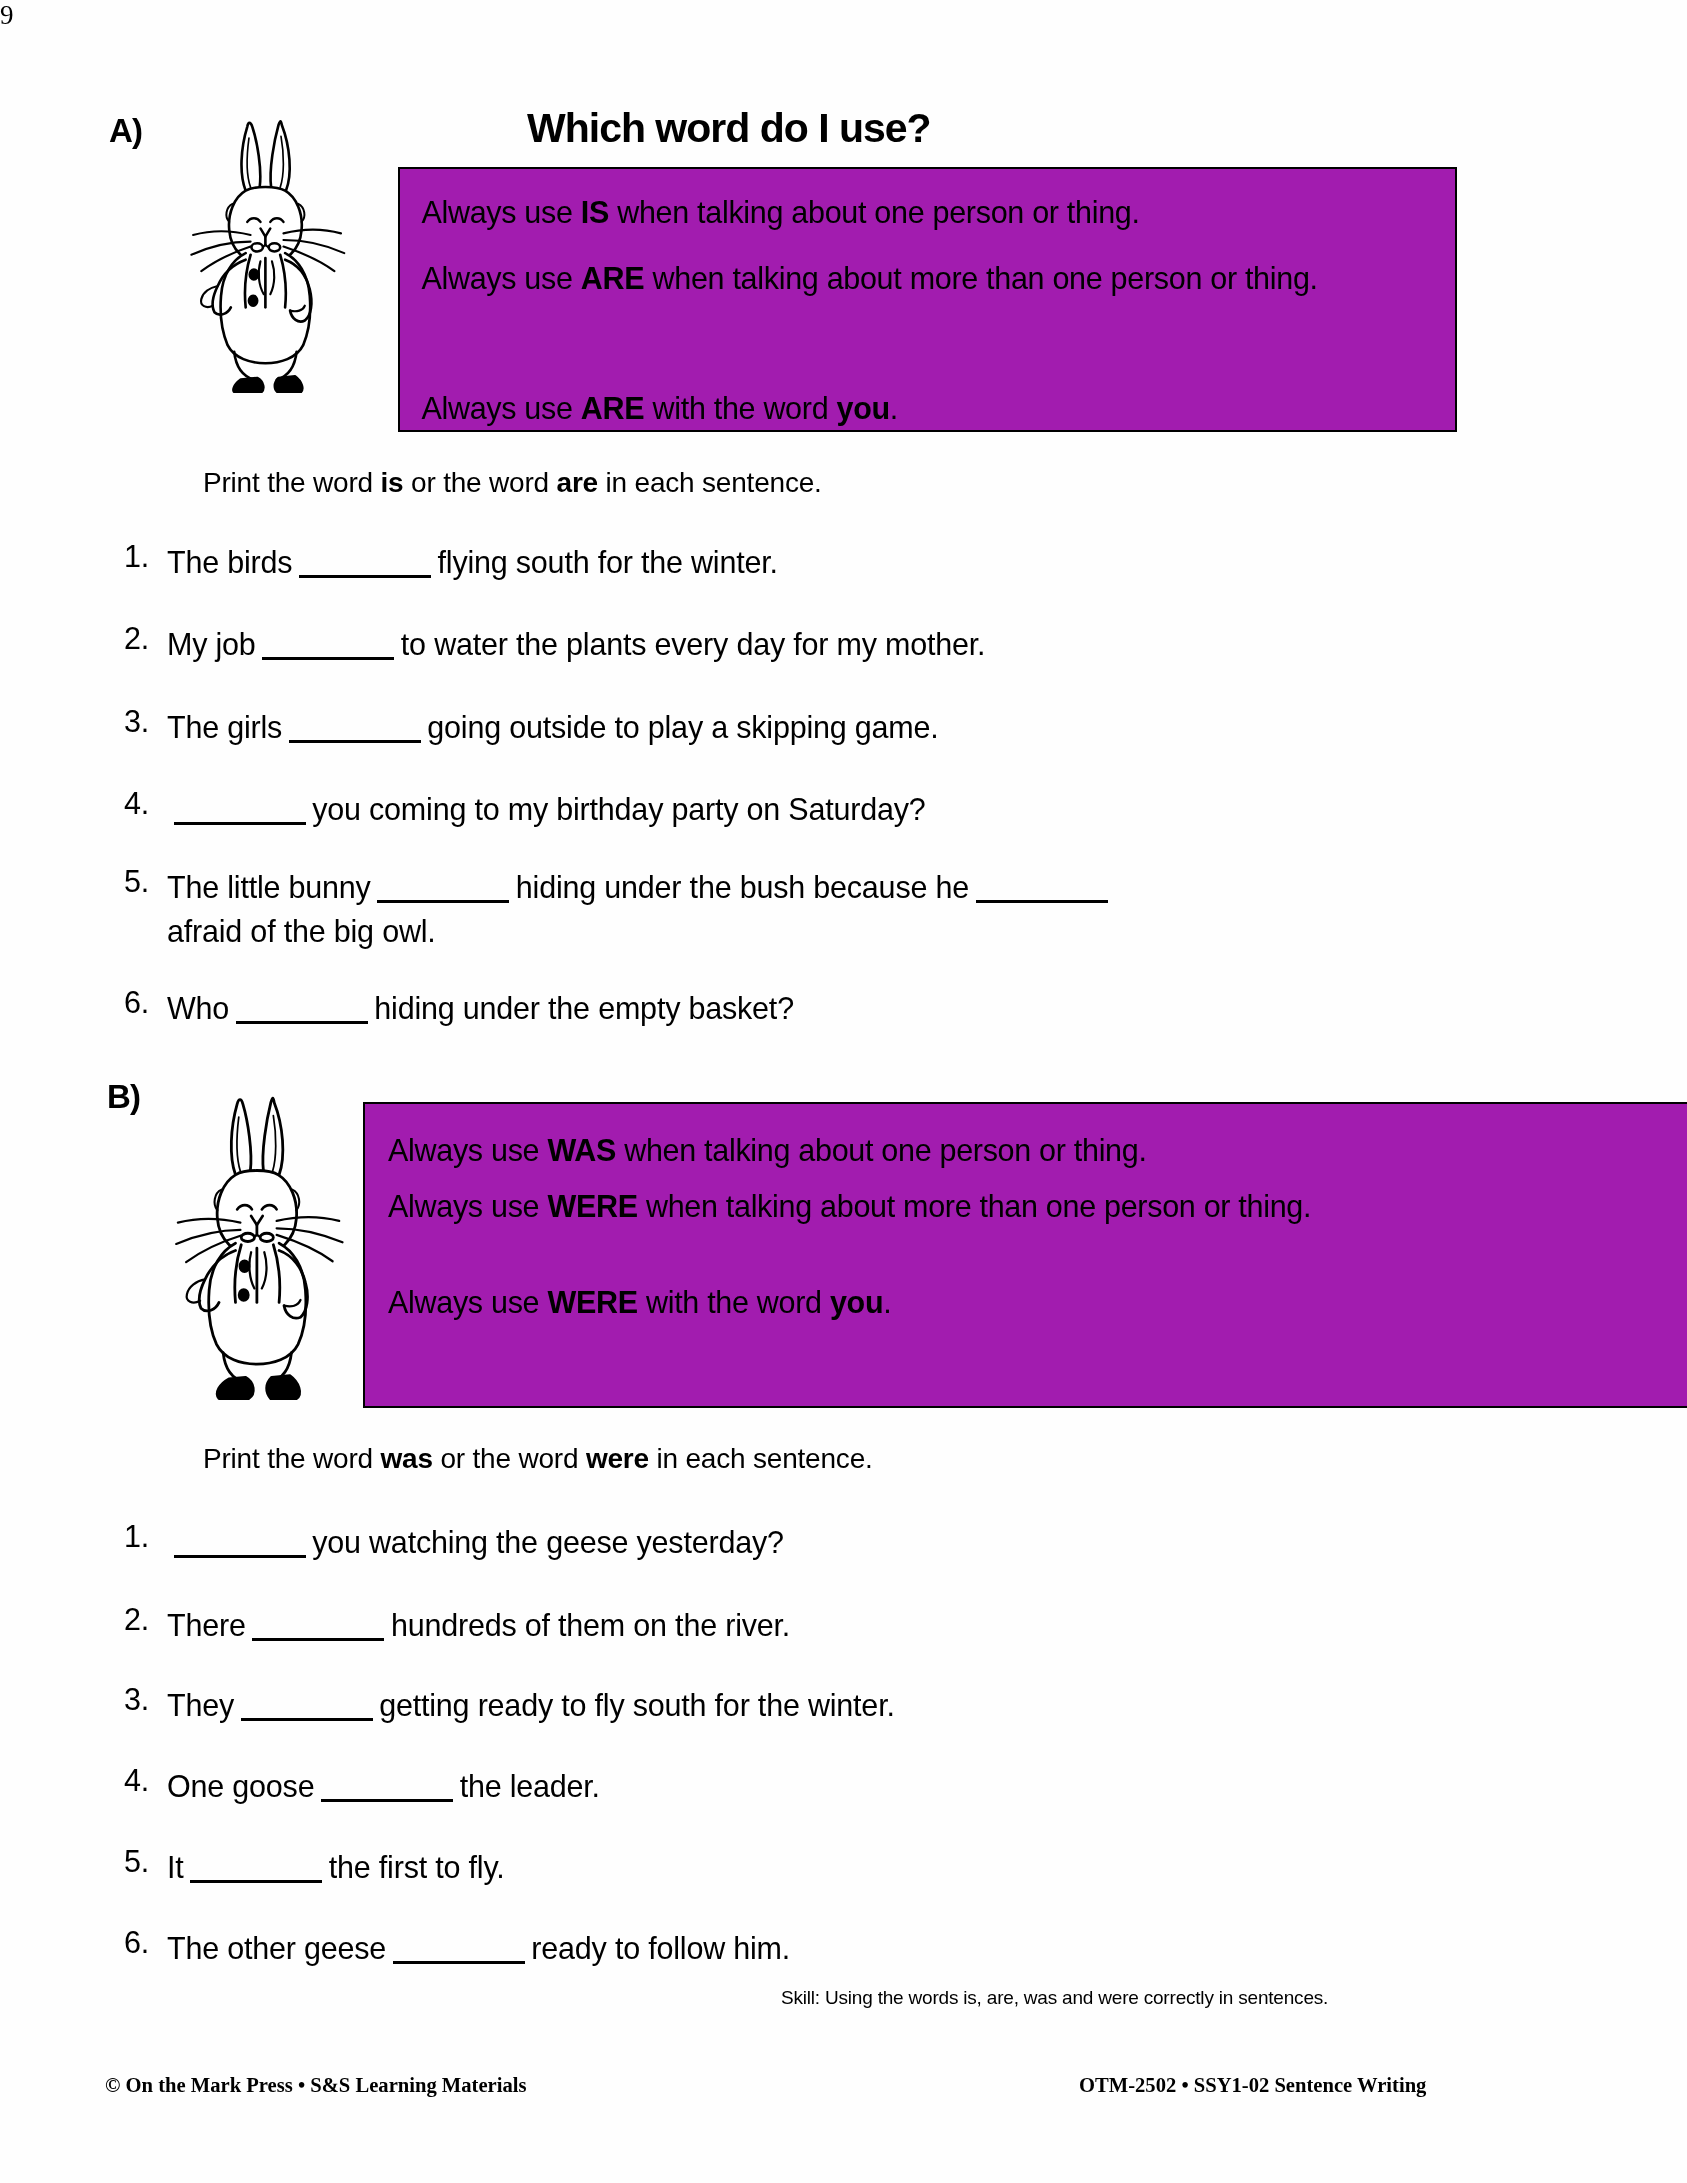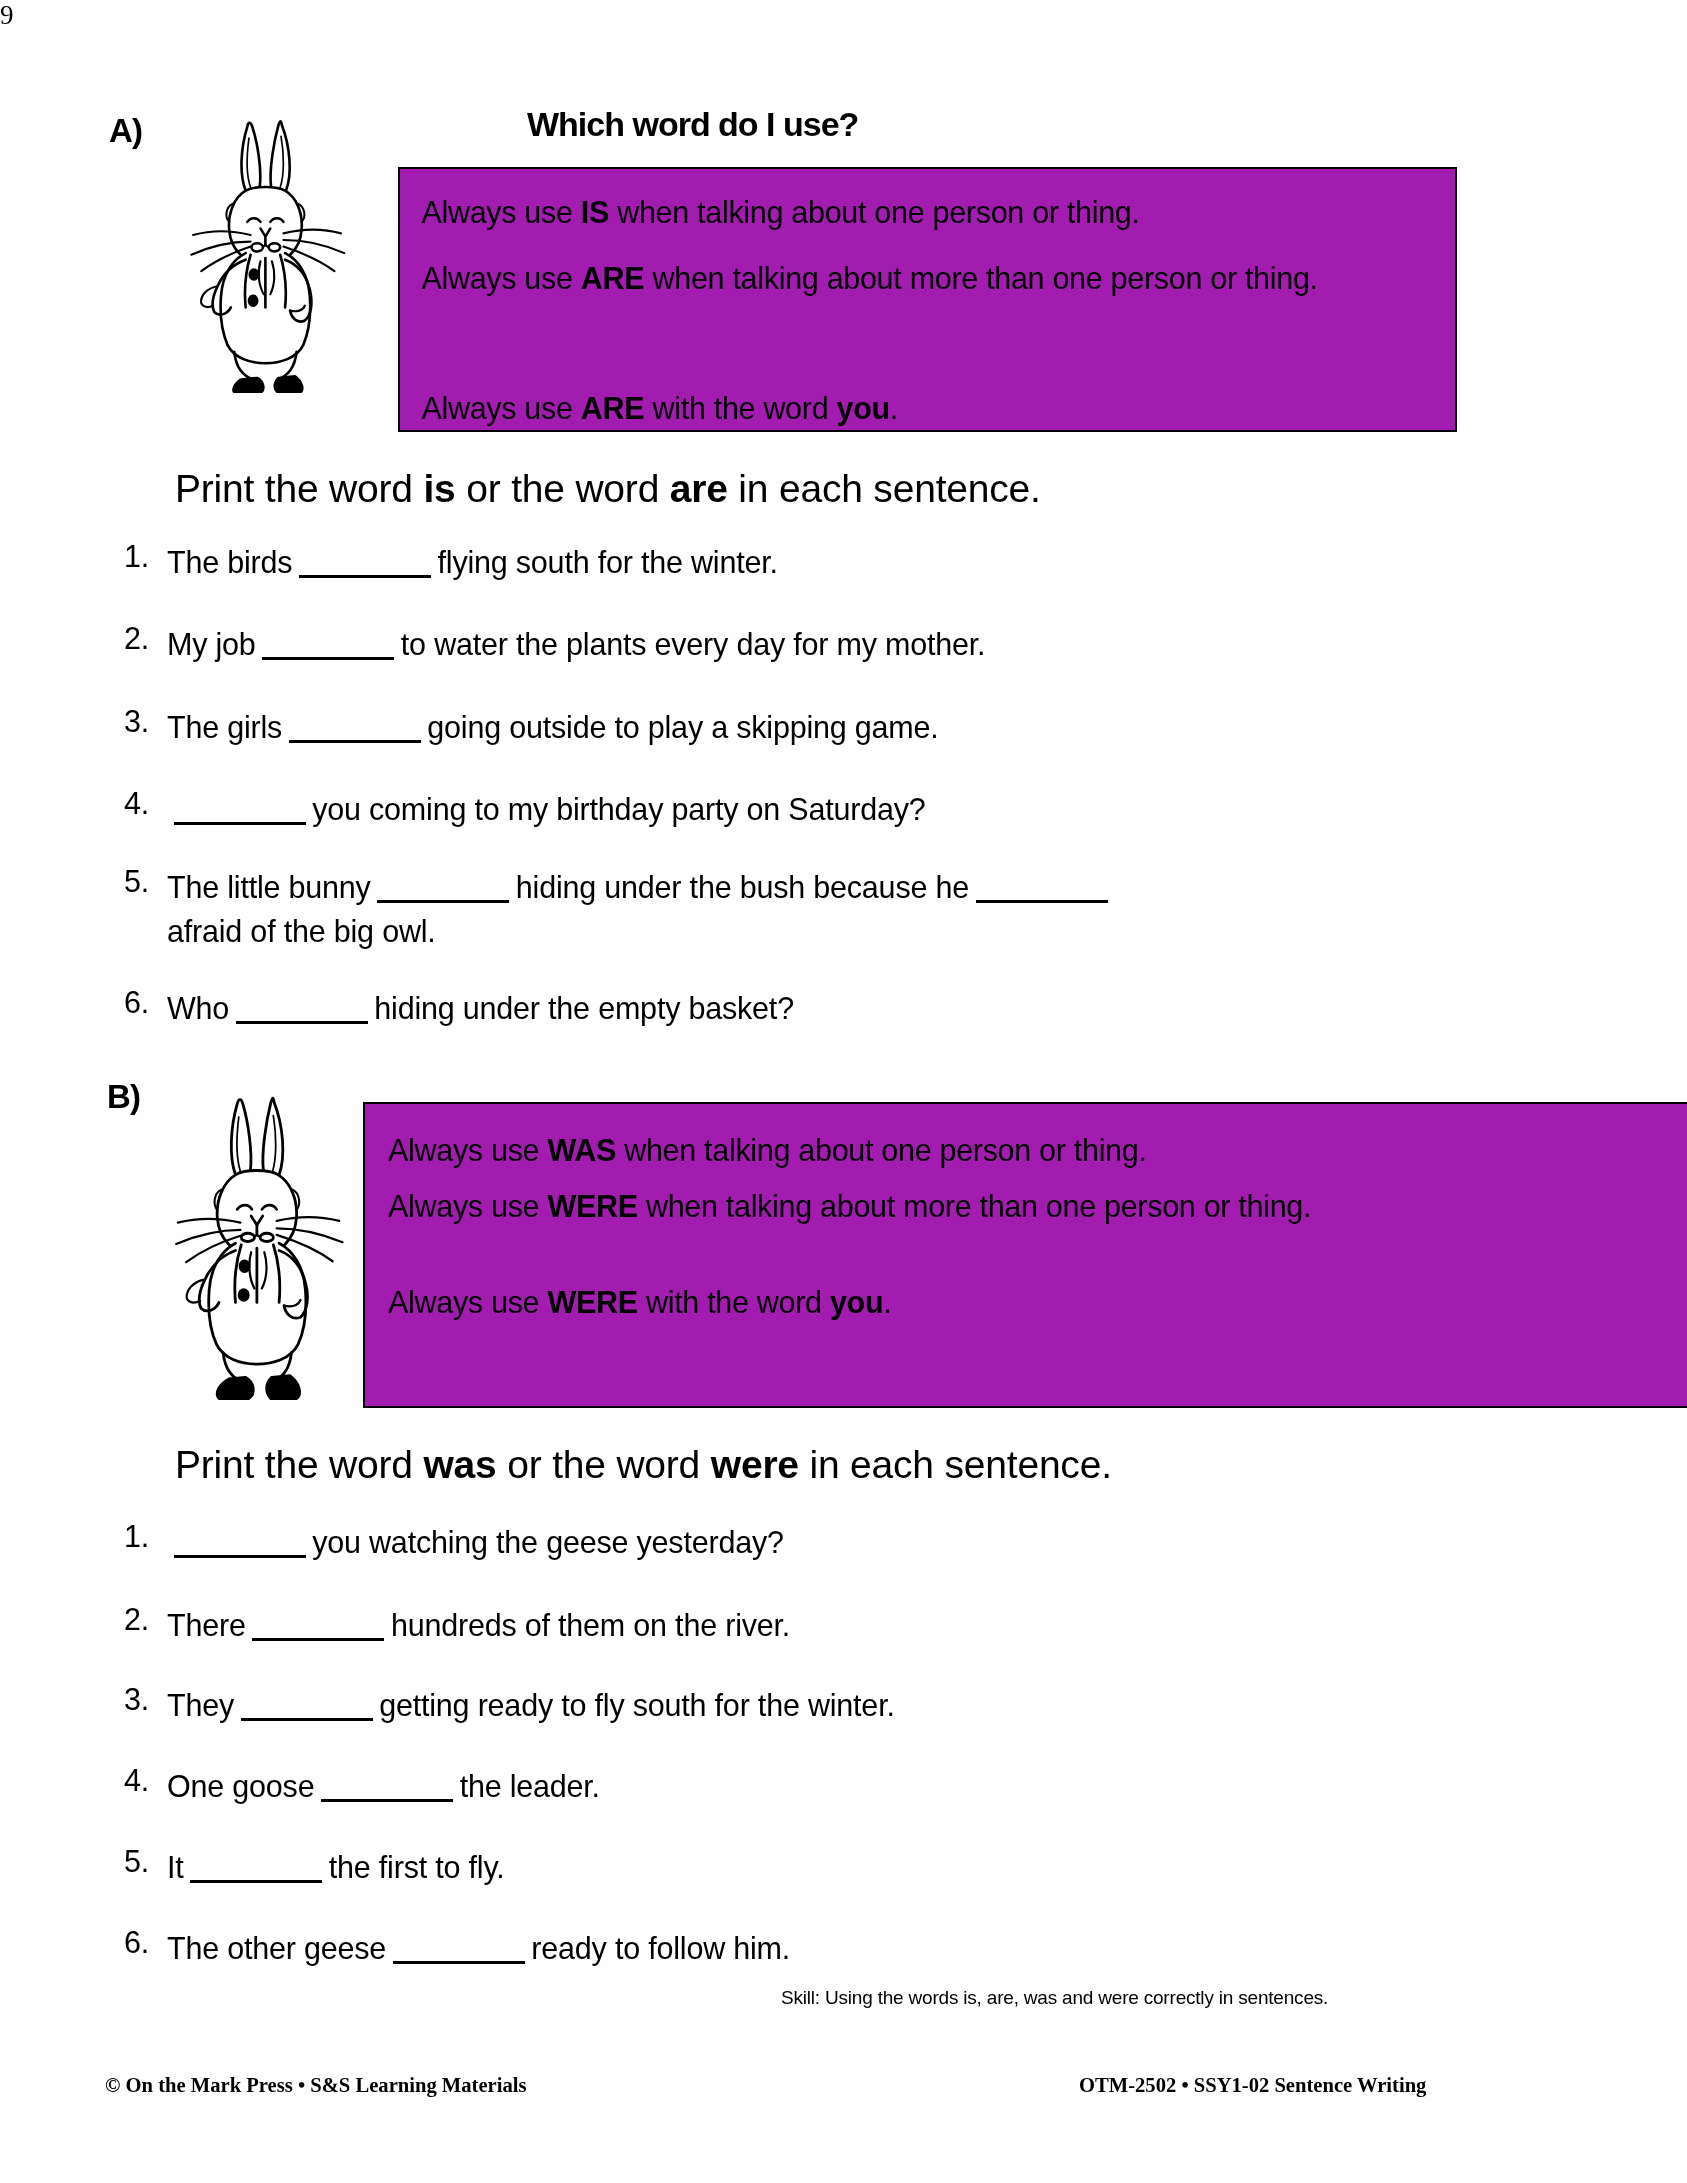--- a/index.html
+++ b/index.html
@@ -31,21 +31,21 @@
     letter-spacing: -0.8px;
   }
   #sec-a-label { left: 109px; top: 112px; }
   #sec-b-label { left: 107px; top: 1078px; }
 
   
   #page-title {
     position: absolute;
     left: 527px;
     top: 105px;
-    font-size: 34px;
+    font-size: 41px;
     font-weight: bold;
     letter-spacing: -1px;
     font-family: "Liberation Sans", sans-serif;
   }
 
   
   .rule-box {
     position: absolute;
     border: 2.5px solid #000;
     box-sizing: border-box;
@@ -69,22 +69,23 @@
   #rule-a-2 { top: 174px; margin-top: 45px; }
   #rule-b-0 { top: 26px; }
   #rule-b-1 { top: 82px; }
   #rule-b-2 { top: 178px; }
 
   .kw { font-weight: bold; }
 
   
   .print-instr {
     position: absolute;
-    font-size: 39px;
+    font-size: 28px;
     letter-spacing: -0.2px;
+    margin-left: 28px;
   }
   #print-instr-a { left: 175px; top: 467px; }
   #print-instr-b { left: 175px; top: 1443px; }
 
   
   .q {
     position: absolute;
     font-size: 30.5px;
     letter-spacing: -0.2px;
     line-height: 44px;

